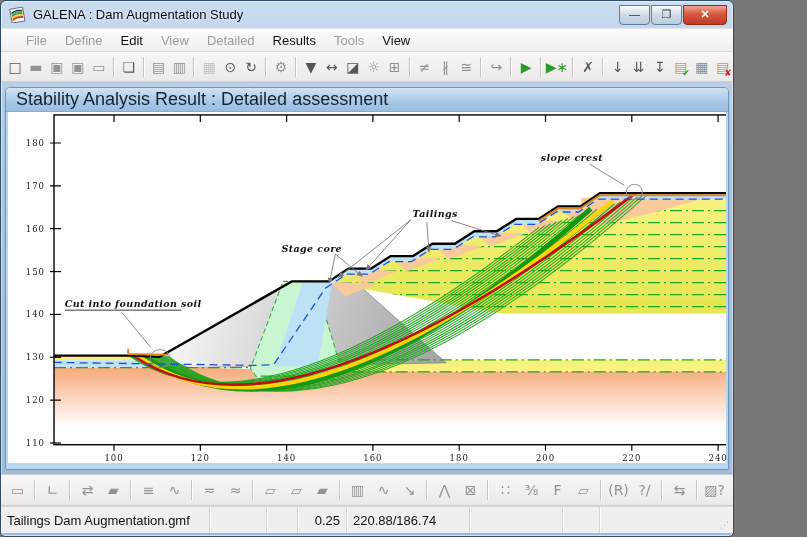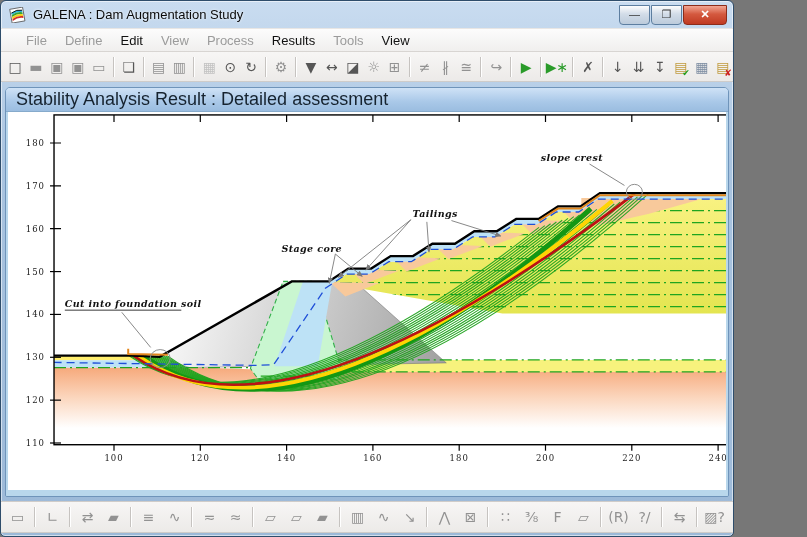--- a/index.html
+++ b/index.html
@@ -80,21 +80,21 @@
       <span class="win-btn">❐</span>
       <span class="win-btn close">✕</span>
     </span>
   </div>
 
   <div class="menubar" id="menubar">
       <span class="menu-item disabled">File</span>
       <span class="menu-item disabled">Define</span>
       <span class="menu-item strong">Edit</span>
       <span class="menu-item disabled">View</span>
-      <span class="menu-item disabled">Process</span>
+      <span class="menu-item disabled">Detailed</span>
       <span class="menu-item strong">Results</span>
       <span class="menu-item disabled">Tools</span>
       <span class="menu-item strong">View</span>
     </div>
 
   <div class="toolbar" id="toolbar-top">
       <span class="ic c-dark" title="new-file">□</span>
       <span class="ic c-gray" title="open-file">▬</span>
       <span class="ic c-gray" title="save-file">▣</span>
       <span class="ic c-gray" title="save-all">▣</span>
@@ -328,14 +328,24 @@
       <span class="ic c-gray" title="region-arrow">▱</span>
       <span class="tsep"></span>
       <span class="ic c-gray" title="restraints">(R)</span>
       <span class="ic c-gray" title="query-slope">?/</span>
       <span class="tsep"></span>
       <span class="ic c-gray" title="back-analysis">⇆</span>
       <span class="tsep"></span>
       <span class="ic c-gray" title="help-query">▨?</span>
     </div>
 
+  <div class="statusbar">
+    <div class="sp" style="width:196px">Tailings Dam Augmentation.gmf</div>
+    <div class="sp" style="width:44px"></div>
+    <div class="sp" style="width:18px"></div>
+    <div class="sp right" style="width:36px">0.25</div>
+    <div class="sp" style="width:110px">220.88/186.74</div>
+    <div class="sp" style="width:80px"></div>
+    <div class="sp" style="width:24px"></div>
+    <div class="grip">⋰</div>
+  </div>
   <div class="bottom-edge"></div>
 </div>
 
 </body></html>

